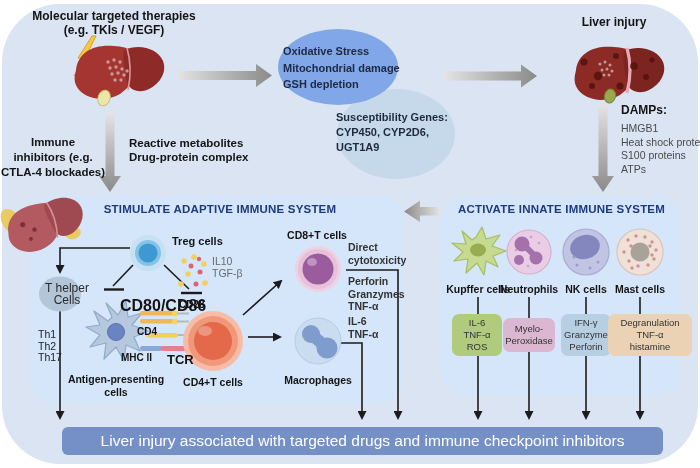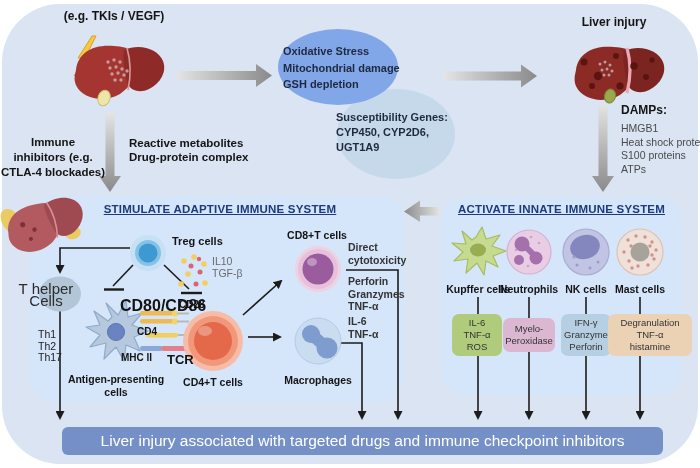--- a/index.html
+++ b/index.html
@@ -7,21 +7,21 @@
        font-family:"Liberation Sans",sans-serif;color:#141414;}
   .bg{position:absolute;left:2px;top:4px;width:696px;height:460px;
       background:#dae4f3;border-radius:58px;}
   .panel{position:absolute;background:#d5e5fa;border-radius:24px;}
   #adaptive-panel{left:30px;top:196px;width:374px;height:207px;}
   #innate-panel{left:441px;top:197px;width:241px;height:198px;}
   svg.art{position:absolute;left:0;top:0;width:700px;height:468px;}
   .t{position:absolute;white-space:nowrap;font-size:10.5px;line-height:12.5px;}
   .b{font-weight:bold;}
   .c{text-align:center;}
-  .hdr{font-size:11.5px;font-weight:bold;color:#1d3a7d;letter-spacing:.2px;text-align:center;text-decoration:underline;}
+  .hdr{font-size:11.5px;font-weight:bold;color:#1d3a7d;letter-spacing:.2px;text-align:center;}
   .gray{color:#4a4a4a;font-weight:normal;}
   .mid{color:#333;font-weight:bold;}
   .soft{color:#6a6a6a;font-weight:normal;}
   .ell{font-weight:bold;color:#1e2940;}
   .mbox{position:absolute;border-radius:7px;display:flex;flex-direction:column;
         justify-content:center;align-items:center;font-size:9.5px;line-height:12px;
         color:#333;text-align:center;}
   #banner{position:absolute;left:62px;top:427px;width:601px;height:28px;
           background:#7590c6;border-radius:6px;display:flex;align-items:center;
           justify-content:center;color:#ffffff;font-size:15.5px;}
@@ -240,20 +240,21 @@
       <circle cx="624" cy="252" r="1.7"></circle>
         <circle cx="631" cy="246" r="1.7"></circle>
         <circle cx="650" cy="246" r="1.7"></circle>
       <circle cx="652" cy="255" r="1.7"></circle>
         <circle cx="632" cy="268" r="1.7"></circle>
     </g>
   </g>
 </svg>
 
 <div class="t b c" style="left:24px;top:10px;width:180px;font-size:12px;line-height:13.5px">
+  <div>Molecular targeted therapies</div>
   <div>(e.g. TKIs / VEGF)</div>
 </div>
 
 <div class="t ell" style="left:283px;top:43px;width:110px;font-size:11px;line-height:16.5px">
   <div>Oxidative Stress</div>
   <div>Mitochondrial damage</div>
   <div>GSH depletion</div>
 </div>
 
 <div class="t ell" style="left:336px;top:110px;width:120px;font-size:11px;line-height:15px">
@@ -280,21 +281,21 @@
   <div>S100 proteins</div>
   <div>ATPs</div>
 </div>
 
 <div class="t hdr" style="left:75px;top:203px;width:290px">STIMULATE ADAPTIVE IMMUNE SYSTEM</div>
 
 <div class="t b" style="left:172px;top:235px;font-size:11px">Treg cells</div>
 <div class="t soft" style="left:212px;top:255px">IL10</div>
 <div class="t soft" style="left:212px;top:267px">TGF-β</div>
 
-<div class="t c" style="left:16px;top:283px;width:60px;font-size:15px;line-height:11.5px;color:#2b2b2b">
+<div class="t c" style="left:37px;top:283px;width:60px;font-size:12px;line-height:11.5px;color:#2b2b2b">
   <div>T helper</div>
   <div>Cells</div>
 </div>
 
 <div class="t" style="left:38px;top:329px;line-height:11.5px;color:#222">
   <div>Th1</div>
   <div>Th2</div>
   <div>Th17</div>
 </div>
 

